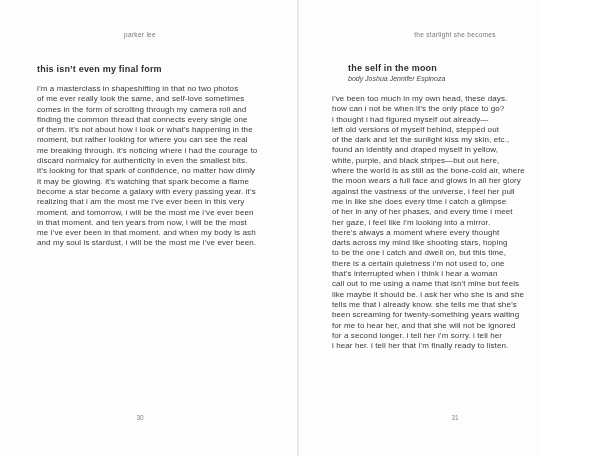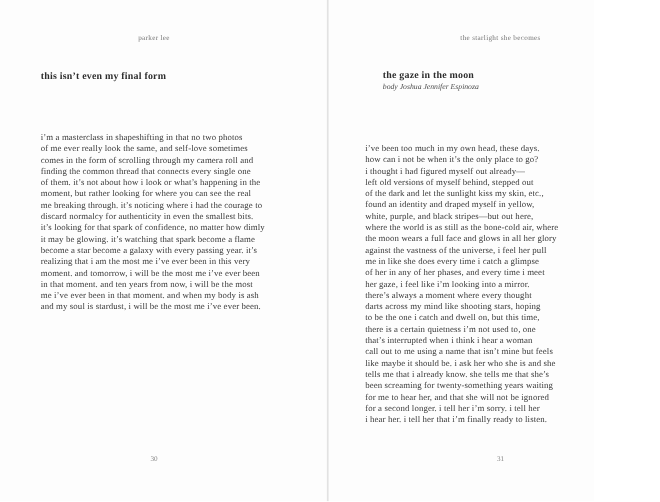--- a/index.html
+++ b/index.html
@@ -1,21 +1,21 @@
 <!DOCTYPE html>
 <html><head>
 <meta charset="utf-8">
 <style>
   html, body { margin: 0; padding: 0; background: #ffffff; }
   .spread {
     position: relative;
     width: 540px;
     height: 456px;
     background: #fdfdfd;
-    font-family: Liberation Serif, serif;
+    font-family: Liberation Sans, sans-serif;
     overflow: hidden;
   }
   .gutter {
     position: absolute;
     left: 297px;
     top: 0;
     width: 2px;
     height: 456px;
     background: linear-gradient(to right, #f2f2f2, #dcdcdc 50%, #f4f4f4);
   }
@@ -48,21 +48,20 @@
     color: #4a4a4a;
     white-space: nowrap;
   }
   .poem-body {
     position: absolute;
     font-size: 8px;
     line-height: 10.3px;
     color: #3a3a3a;
     white-space: pre-line;
     letter-spacing: 0.1px;
-    margin-top: 36px;
   }
   .poem-body.left  { left: 37px;  top: 84px;  width: 245px; }
   .poem-body.right { left: 332px; top: 94px;  width: 230px; }
   .folio {
     position: absolute;
     top: 414px;
     font-size: 6.5px;
     color: #868686;
     text-align: center;
   }
@@ -93,21 +92,21 @@
 realizing that i am the most me i’ve ever been in this very
 moment. and tomorrow, i will be the most me i’ve ever been
 in that moment. and ten years from now, i will be the most
 me i’ve ever been in that moment. and when my body is ash
 and my soul is stardust, i will be the most me i’ve ever been.</div>
     <div class="folio left">30</div>
   </div>
 
   <div>
     <div class="running-header right">the starlight she becomes</div>
-    <div class="poem-title right">the gaze in the moon</div>
+    <div class="poem-title right">the self in the moon</div>
     <div class="poem-attribution">body Joshua Jennifer Espinoza</div>
     <div class="poem-body right">i’ve been too much in my own head, these days.
 how can i not be when it’s the only place to go?
 i thought i had figured myself out already—
 left old versions of myself behind, stepped out
 of the dark and let the sunlight kiss my skin, etc.,
 found an identity and draped myself in yellow,
 white, purple, and black stripes—but out here,
 where the world is as still as the bone-cold air, where
 the moon wears a full face and glows in all her glory

